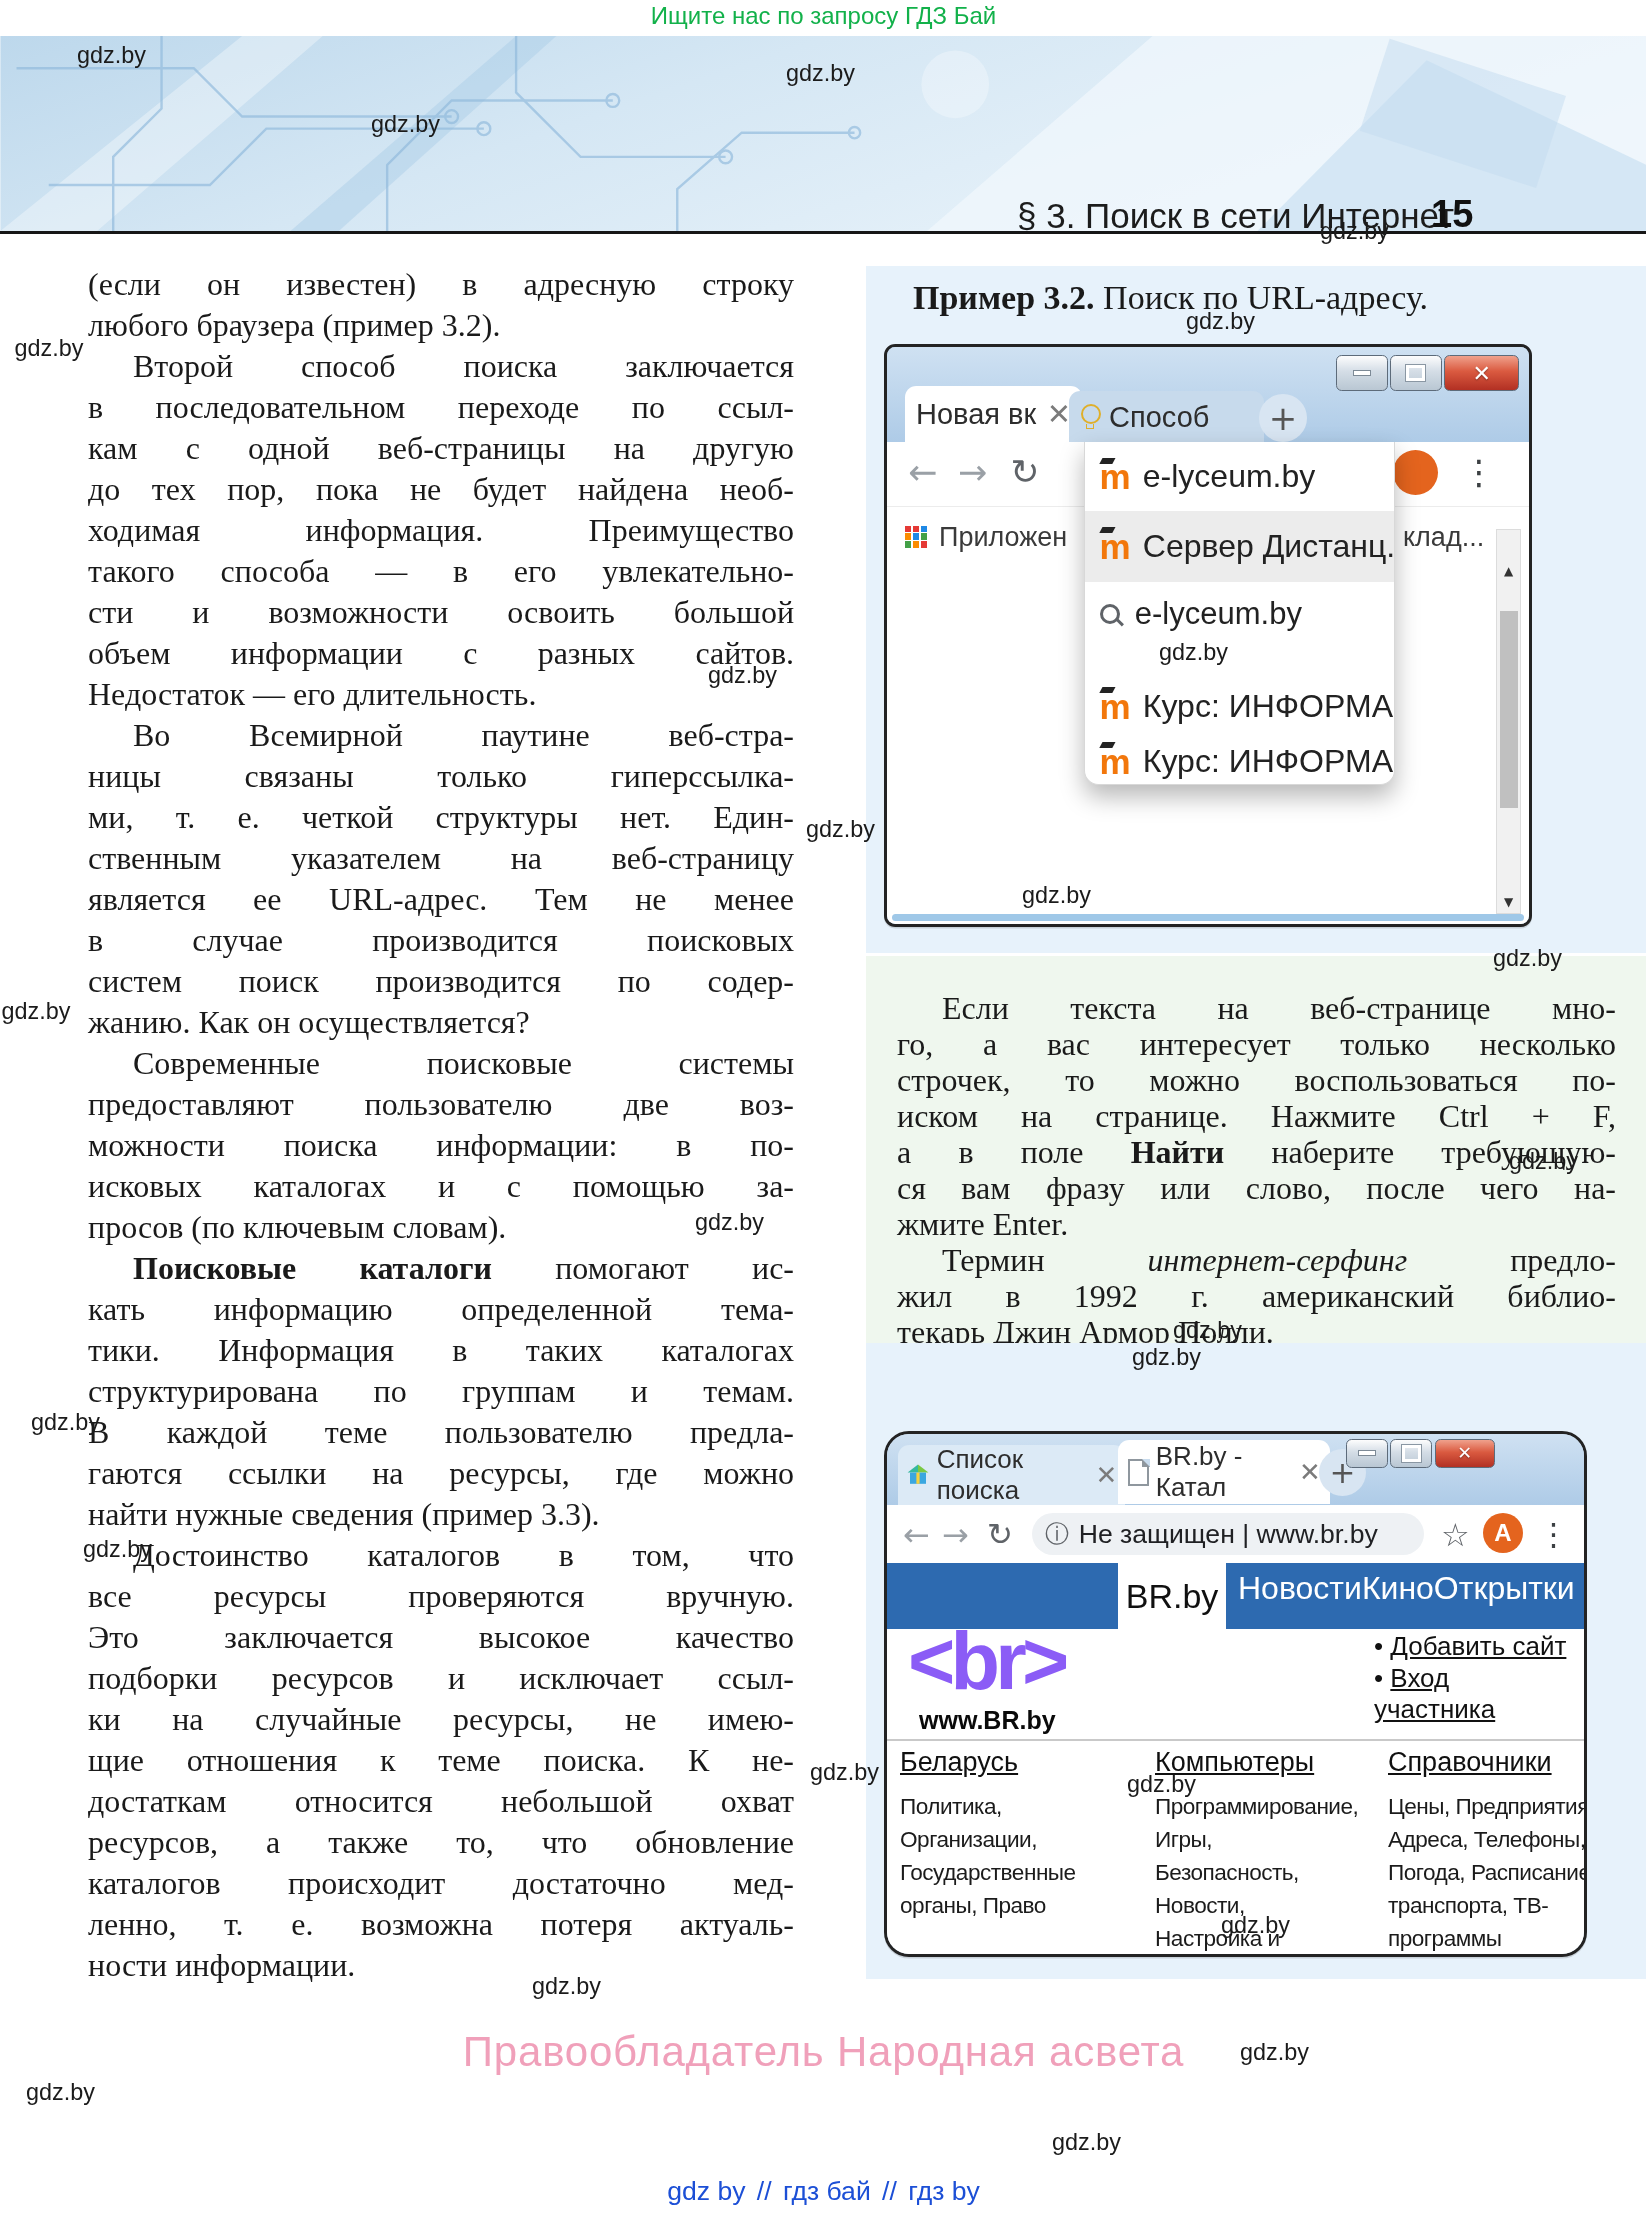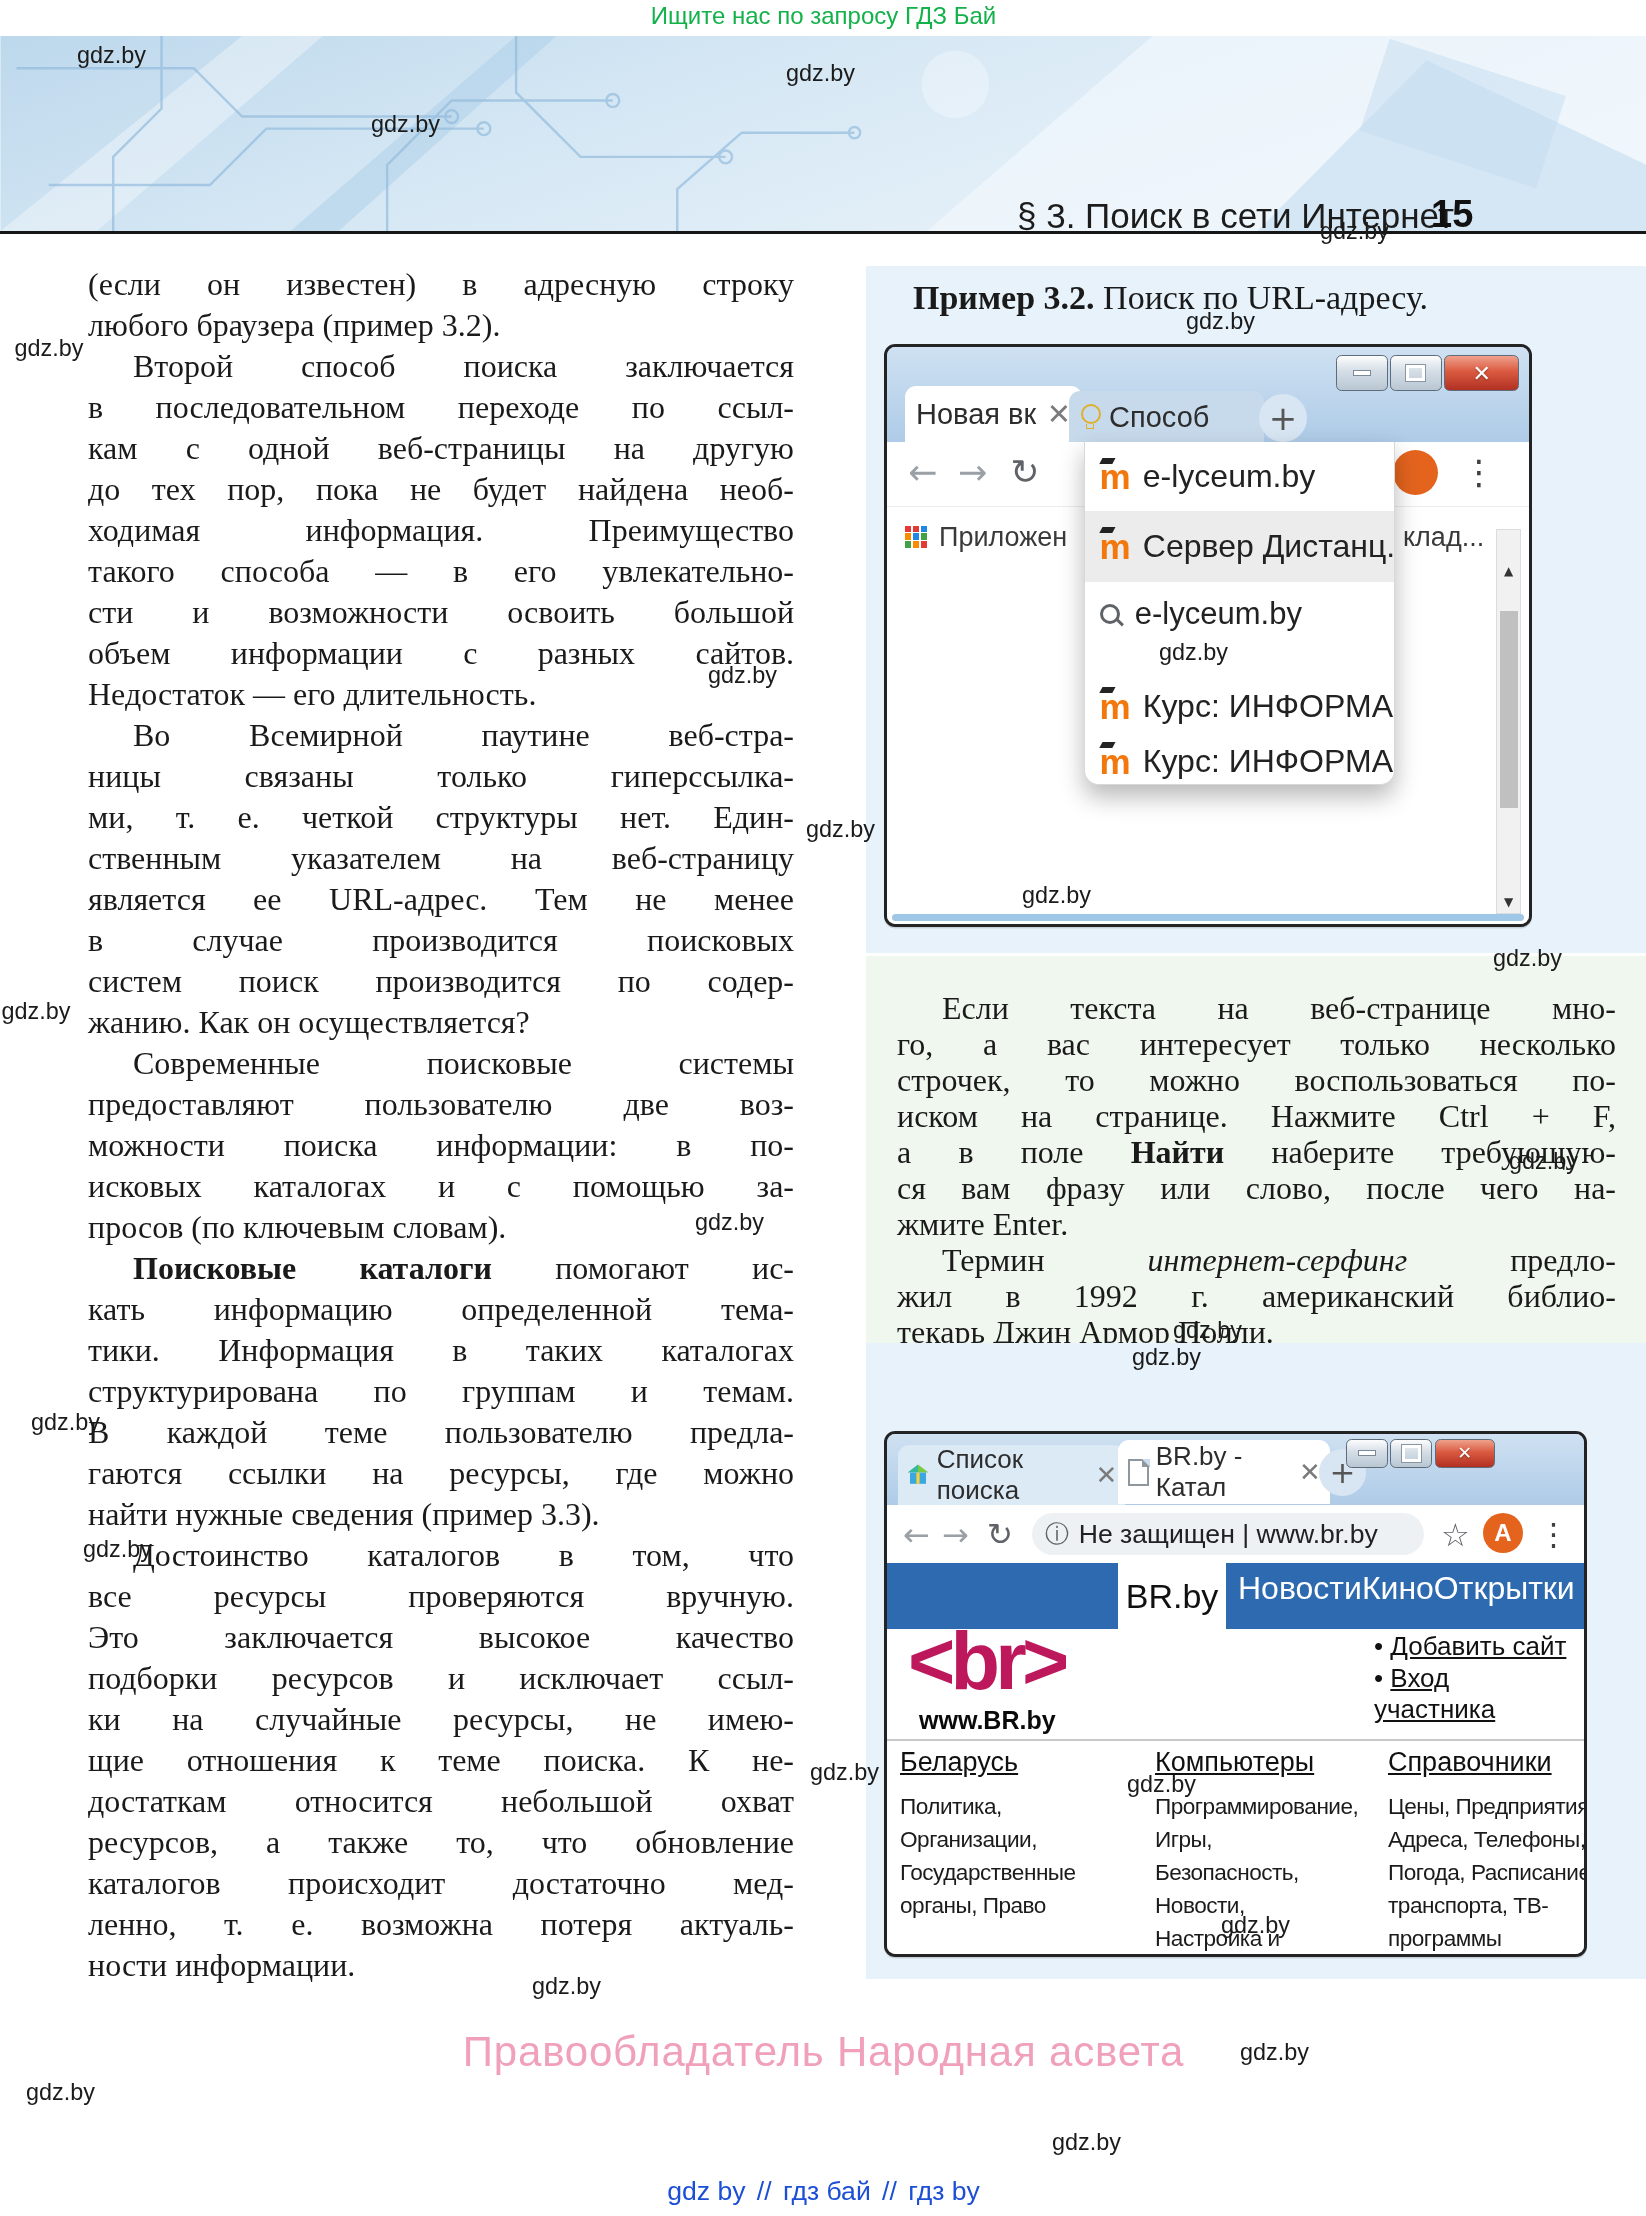--- a/index.html
+++ b/index.html
@@ -29,21 +29,21 @@
   .panel32{position:absolute;left:866px;top:266px;width:780px;height:687px;background:#e7f2fb;}
   .greenbox{position:absolute;left:866px;top:956px;width:780px;height:392px;background:#eff7ee;}
   .panel33{position:absolute;left:866px;top:1343px;width:780px;height:636px;background:#e7f2fb;}
   .caption{position:absolute;font-size:34px;}
   .caption .b{font-weight:700;}
   .infolines{position:absolute;left:897px;top:990px;width:719px;font-size:32px;line-height:36px;}
 
   
   .win{position:absolute;border:3.2px solid #232323;border-radius:11.3px;overflow:hidden;box-shadow:0 1.6px 0 #00000022;}
   .win1{left:884px;top:344px;width:642px;height:577px;background:#b7d3ec;}
-  .win2{left:884px;top:1431px;width:697px;height:520px;background:#c9dcee;}
+  .win2{left:884px;top:1431px;width:697px;height:520px;background:#c9dcee;border-radius:25px;}
   .chrome-top{position:absolute;left:0;top:0;right:0;background:linear-gradient(#cfe1f2,#aecbe7);}
   .win1 .chrome-top{height:95px;}
   .win2 .chrome-top{height:71px;}
 
   .wctrl{position:absolute;display:flex;gap:2.4px;z-index:5;}
   .wbtn{height:34px;border:1.6px solid #5d6b7a;border-radius:5.6px;
         background:linear-gradient(#fdfdfd,#d4dde6 45%,#b9c7d3);display:flex;align-items:center;justify-content:center;}
   .wbtn.close{background:linear-gradient(#f0a18c,#da5a40 45%,#b23023);}
   .g-min{width:16px;height:4px;background:#fff;border:0.8px solid #7d8a96;}
   .g-max{width:13px;height:10.5px;border:3.2px solid #fff;outline:0.8px solid #8a97a3;}
@@ -104,21 +104,21 @@
         display:flex;align-items:center;font:26.6px "Liberation Sans",sans-serif;color:#202124;}
   .pill .i-info{margin:0 9.7px 0 13px;font:24px "DejaVu Sans",sans-serif;color:#5f6368;}
   .doc-ic{width:17.7px;height:22.6px;background:#fff;border:2.4px solid #8f979e;position:relative;flex:0 0 17.7px;}
   .doc-ic::after{content:"";position:absolute;right:-2.4px;top:-2.4px;border:4.8px solid #c9dcee;border-left-color:#8f979e;border-bottom-color:#8f979e;}
   .navbar{position:absolute;left:0;right:0;top:129px;height:66px;background:#2d6ab0;}
   .navbar .whitetab{position:absolute;left:231px;top:0;width:108px;height:66px;background:#fff;
         text-align:center;font:34px/66px "Liberation Sans",sans-serif;color:#101010;}
   .navlinks{position:absolute;left:351px;right:11.3px;top:0;height:51px;display:flex;justify-content:space-between;align-items:center;
         font:32px "Liberation Sans",sans-serif;color:#fff;}
   .w2-content{position:absolute;left:0;right:0;top:195px;height:110px;background:#fff;}
-  .brlogo{position:absolute;left:21px;top:-8px;font:800 81px/81px "Liberation Sans",sans-serif;letter-spacing:-4.8px;color:#be185d;}
+  .brlogo{position:absolute;left:21px;top:-8px;font:800 81px/81px "Liberation Sans",sans-serif;letter-spacing:-4.8px;color:#8b5cf6;}
   .brsub{position:absolute;left:32px;top:77px;font:700 25px "Liberation Sans",sans-serif;color:#0a0a0a;}
   .sidelinks{position:absolute;right:13px;top:1.6px;width:197px;font:26px/31px "Liberation Sans",sans-serif;color:#111;}
   .sidelinks .it{margin-bottom:1.6px;}
   .sidelinks .txt{text-decoration:underline;}
   .w2-divider{position:absolute;left:0;right:0;top:305px;height:2.4px;background:#c9c9c9;}
   .catalog{position:absolute;left:0;right:0;top:307px;bottom:0;background:#fff;font-family:"Liberation Sans",sans-serif;}
   .cat-col{position:absolute;top:6.4px;}
   .cat-head{font-size:27px;text-decoration:underline;color:#101010;margin-bottom:11.3px;}
   .cat-line{font-size:22.6px;line-height:33px;letter-spacing:-0.5px;white-space:nowrap;color:#1b1b1b;}
 

